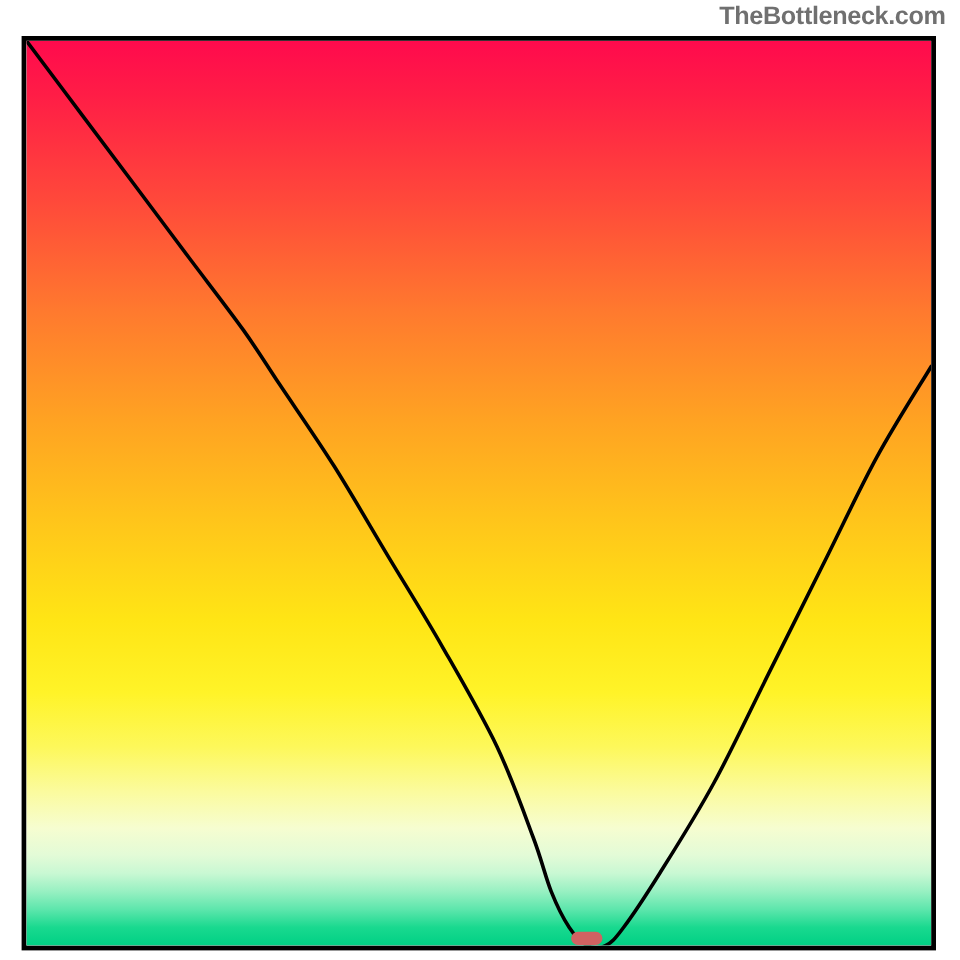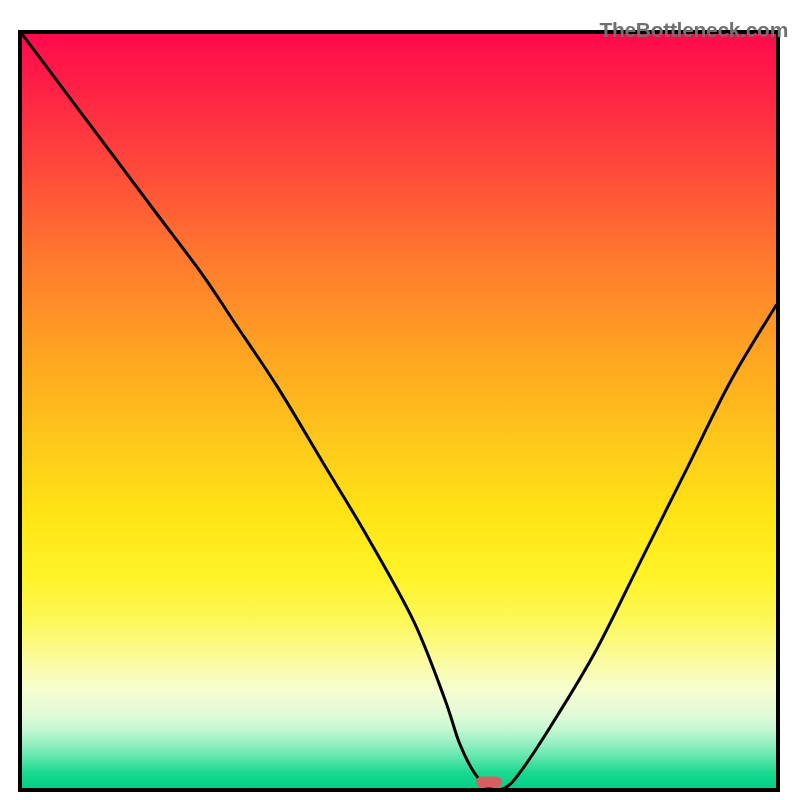--- a/index.html
+++ b/index.html
@@ -6,21 +6,21 @@
     margin: 0;
     padding: 0;
     width: 800px;
     height: 800px;
     overflow: hidden;
     background: #ffffff;
     font-family: Arial, Helvetica, sans-serif;
   }
   .watermark {
     position: absolute;
-    top: 18px;
+    top: 2px;
     right: 12px;
     font-size: 21px;
     font-weight: bold;
     color: #707070;
     z-index: 10;
     letter-spacing: -0.3px;
   }
   .chart-frame {
     position: absolute;
     left: 18px;

